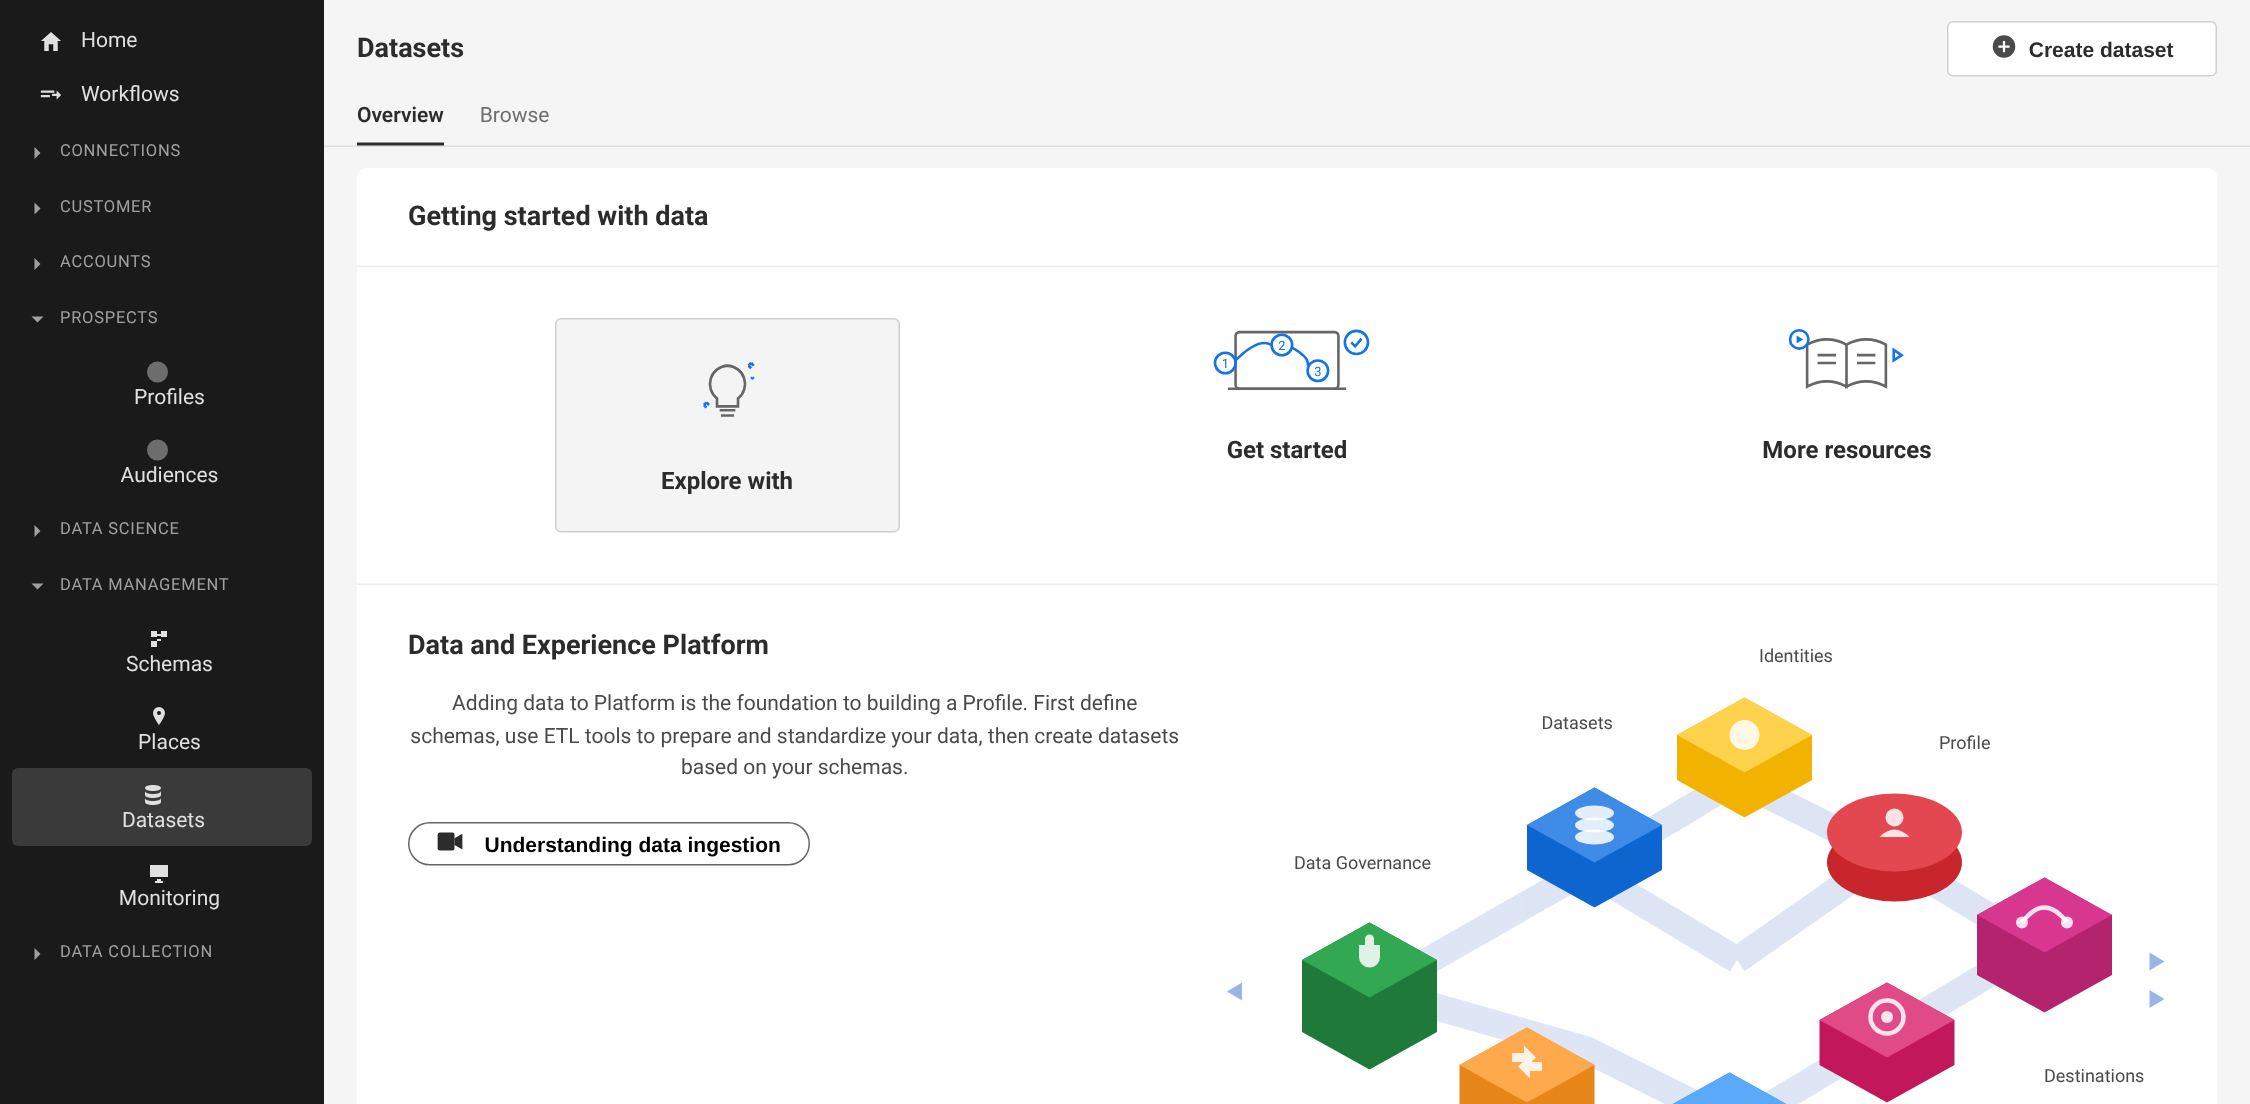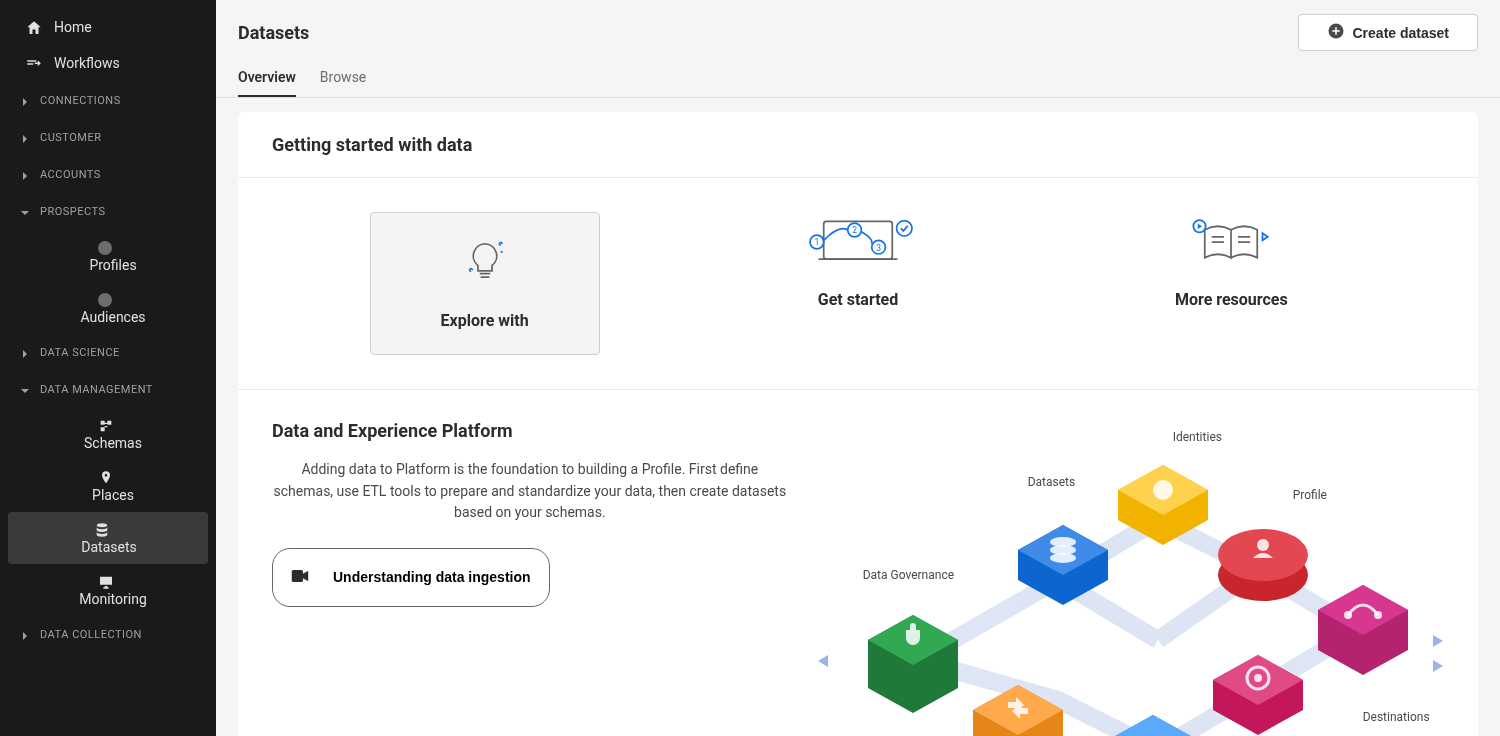--- a/index.html
+++ b/index.html
@@ -186,26 +186,26 @@
       font-size: 14px;
       color: #4a4a4a;
       line-height: 1.55;
       margin-bottom: 24px;
       text-align: center;
     }
     .btn-outline {
       border: 1.5px solid #666;
       background: #fff;
       border-radius: 18px;
-      padding: 20px 18px;
+      padding: 5px 18px;
       font-size: 14px;
       font-weight: 700;
       display: inline-flex;
-      align-items: flex-start;
-      gap: 24px;
+      align-items: flex-end;
+      gap: 14px;
       cursor: pointer;
     }
     .section-right {
       flex: 1;
       position: relative;
       min-height: 300px;
     }
     .iso-label {
       position: absolute;
       font-size: 12px;

